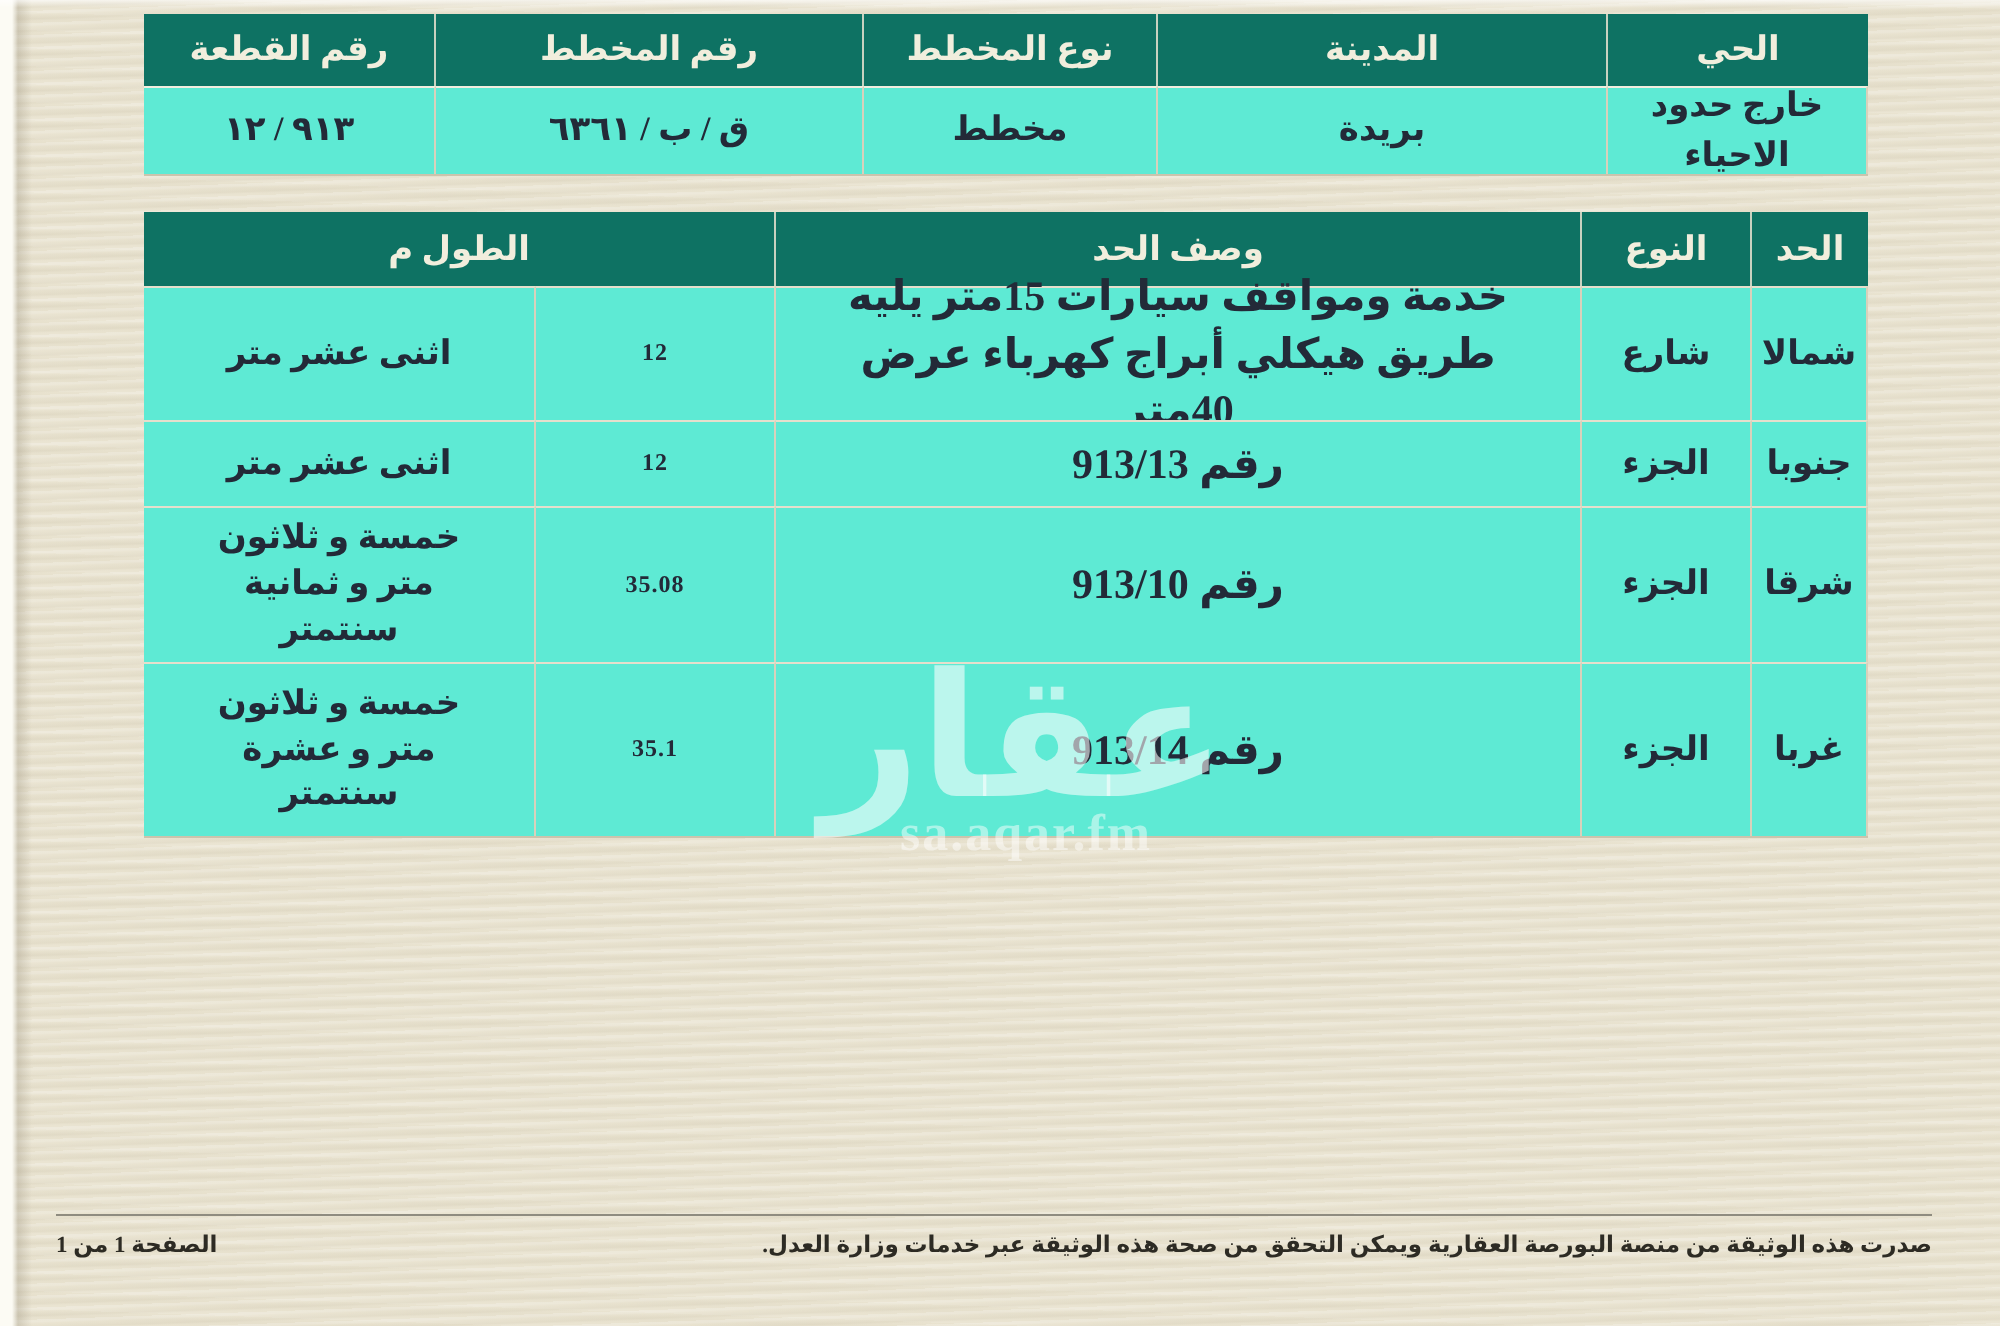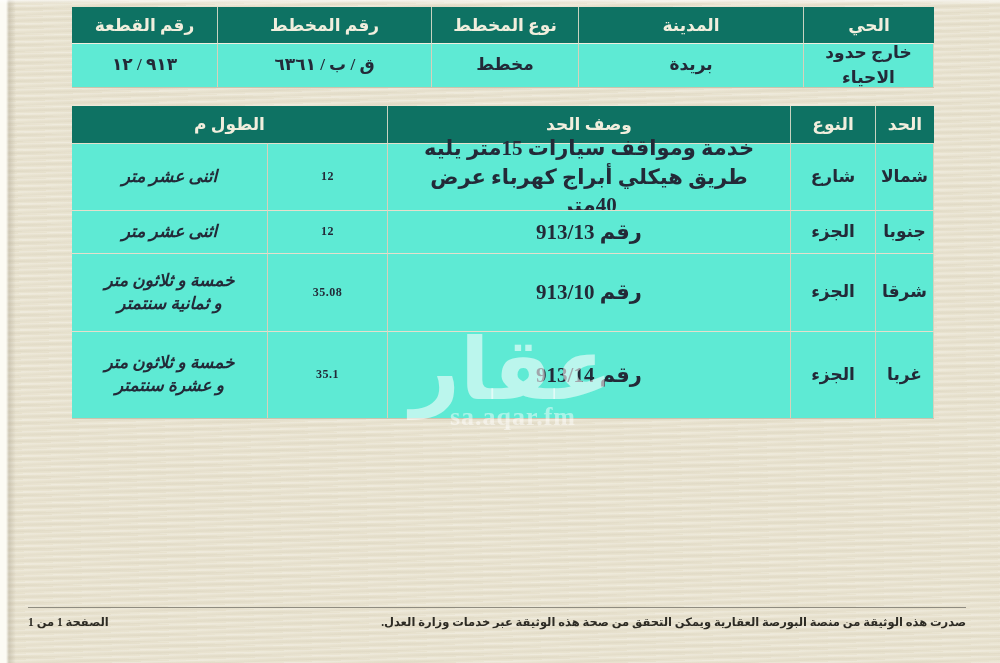--- a/index.html
+++ b/index.html
@@ -69,21 +69,21 @@
   #table1 .vcell { border-top: 1px solid #f2eedf; }
 
   #table2 {
     left: 72px; top: 106px; width: 862px;
     grid-template-columns: 58px 85px 403px 120px 196px;
     grid-template-rows: 37px 67px 43px 78px 87px;
     border-bottom: 1px solid #cbc4ad;
   }
   #table2 .span2 { grid-column: span 2; text-align: right; }
   #table2 .desc { line-height: 1.35; font-size: 21px; padding: 4px 28px; }
-  #table2 .lentext { padding: 4px 28px; line-height: 1.35; font-style: italic; }
+  #table2 .lentext { padding: 4px 28px; line-height: 1.35; }
 
   .watermark {
     position: absolute; left: 413px; top: 326px; width: 200px; z-index: 3;
     text-align: center; pointer-events: none;
     font-family: "DejaVu Sans", sans-serif;
   }
   .watermark .logo {
     font-size: 86px; line-height: 1.0; font-weight: bold;
     color: rgba(255,255,255,0.58);
   }

